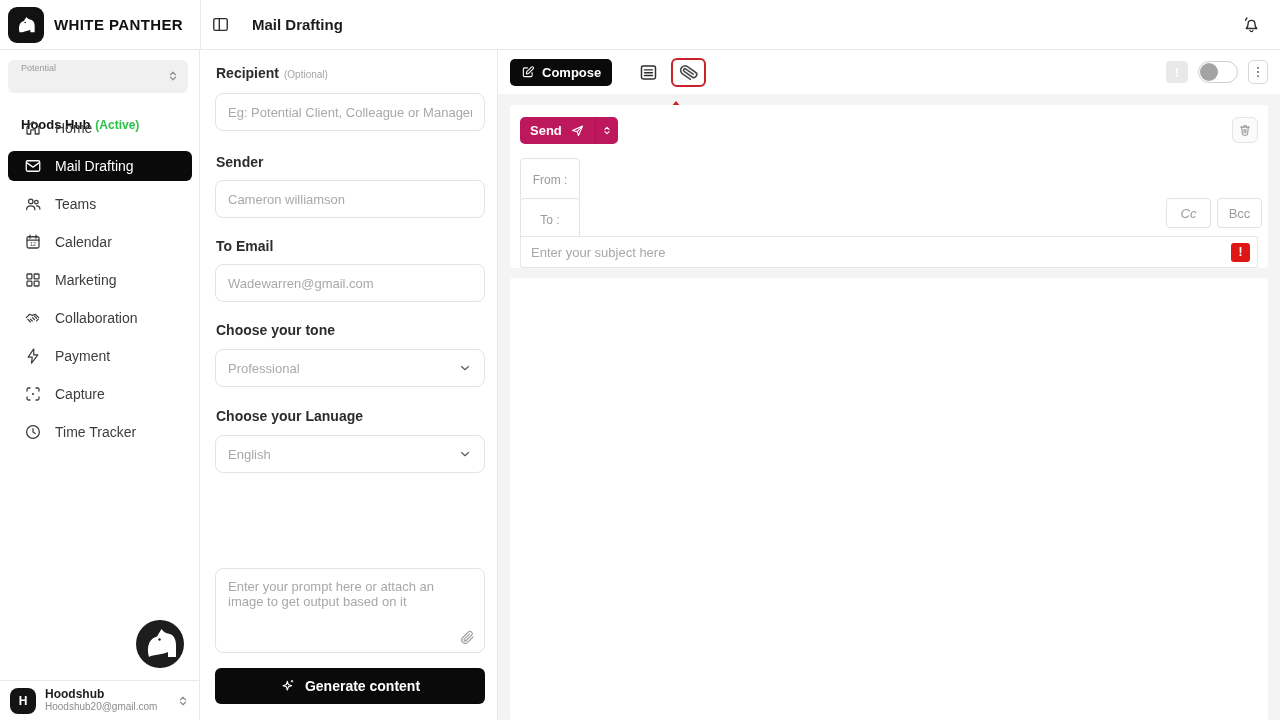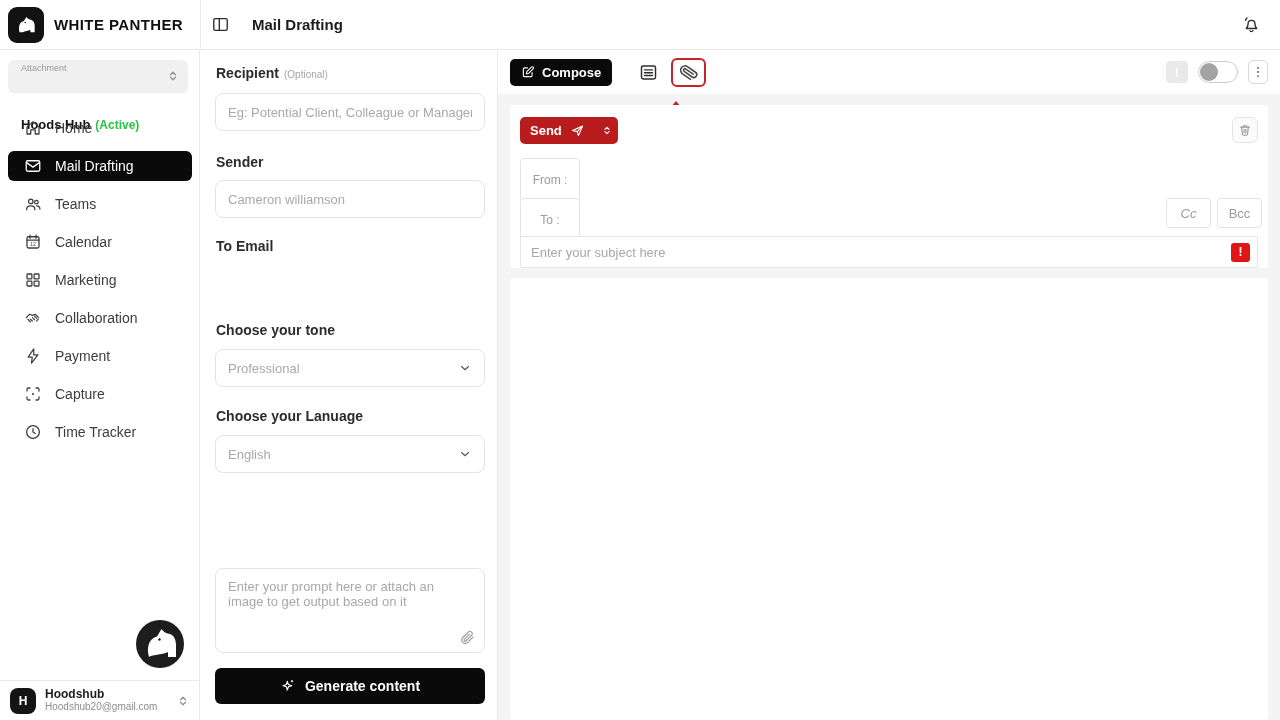--- a/index.html
+++ b/index.html
@@ -82,21 +82,21 @@
   .toggle .knob { position:absolute; left:1px; top:1px; width:18px; height:18px; border-radius:50%; background:#a3a3a3; }
   .dots-btn { width:20px; height:24px; border:1px solid #d9d9d9; border-radius:5px; background:#fff;
     display:flex; align-items:center; justify-content:center; cursor:pointer; color:#555; }
 
   .annot-arrow { position:absolute; left:169px; top:46px; }
   .annot-label { position:absolute; left:160px; top:89px; width:154px; height:27px; background:#fff;
     border:2px solid #c8232a; border-radius:4px; color:#c8232a; font-size:13px; font-weight:bold;
     display:flex; align-items:center; justify-content:center; }
 
   .card1 { position:absolute; left:12px; top:55px; width:758px; height:163px; background:#fff; border-radius:3px; }
-  .send-btn { position:absolute; left:10px; top:12px; height:27px; background:#b91c1c; color:#fff;
+  .send-btn { position:absolute; left:10px; top:12px; height:27px; background:#be185d; color:#fff;
     border:none; border-radius:5px; display:flex; align-items:stretch; padding:0; cursor:pointer;
     font-family:"Liberation Sans",sans-serif; }
   .send-main { display:flex; align-items:center; gap:8px; padding:0 10px; font-size:13px; font-weight:bold; }
   .send-sep { width:1px; background:#494949; }
   .send-caret { width:22px; display:flex; align-items:center; justify-content:center; }
   .trash-btn { position:absolute; right:10px; top:12px; width:26px; height:26px; border:1px solid #e5e5e5;
     border-radius:6px; background:#fbfbfb; color:#8a8a8a; display:flex; align-items:center; justify-content:center; cursor:pointer; }
   .chipfield { position:absolute; left:10px; width:60px; height:44px; border:1px solid #e3e3e3; border-radius:4px;
     display:flex; align-items:center; justify-content:center; font-size:12px; color:#9b9b9b; background:#fff; }
   .from-field { top:53px; } .to-field { top:93px; }
@@ -143,21 +143,21 @@
             <path d="M18 16.5H6c1.6-1.6 2.1-3.2 2.1-5.3a3.9 3.9 0 0 1 7.8 0c0 2.1.5 3.7 2.1 5.3z"></path>
             <path d="M10.4 19a1.7 1.7 0 0 0 3.2 0"></path>
             <path d="M5.2 7.2a7 7 0 0 1 1.6-2.6"></path>
           </svg>
       </button>
     </div>
   </div>
 
   <div class="sidebar">
     <div class="workspace">
-      <div class="ws-label">Attachment</div>
+      <div class="ws-label">Potential</div>
       <div class="ws-row">
         <span class="ws-name">Hoods Hub</span>
         <span class="ws-status">(Active)</span>
       </div>
       <span class="ws-chevron">
         <svg width="12" height="14" viewBox="0 0 24 24" fill="none" stroke="currentColor" stroke-width="2.4" stroke-linecap="round" stroke-linejoin="round">
             <path d="M7 9.5 12 4.5 17 9.5"></path>
             <path d="M7 14.5 12 19.5 17 14.5"></path>
           </svg>
       </span>
@@ -277,20 +277,21 @@
   <div class="formpanel">
     <div class="f-label" style="top:15px;">
       <span>Recipient</span><span class="f-opt">(Optional)</span>
     </div>
     <input class="f-input" style="top: 43px;" placeholder="Eg: Potential Client, Colleague or Manager">
 
     <div class="f-label" style="top:104px;">Sender</div>
     <input class="f-input" style="top: 130px;" placeholder="Cameron williamson">
 
     <div class="f-label" style="top:188px;">To Email</div>
+    <input class="f-input" style="top: 214px;" placeholder="Wadewarren@gmail.com">
 
     <div class="f-label" style="top:272px;">Choose your tone</div>
     <div class="f-select" style="top:299px;">
       <span>Professional</span>
       <span class="sel-chevron">
         <svg width="14" height="14" viewBox="0 0 24 24" fill="none" stroke="currentColor" stroke-width="2" stroke-linecap="round" stroke-linejoin="round">
             <path d="M6 9.5 12 15 18 9.5"></path>
           </svg>
       </span>
     </div>

